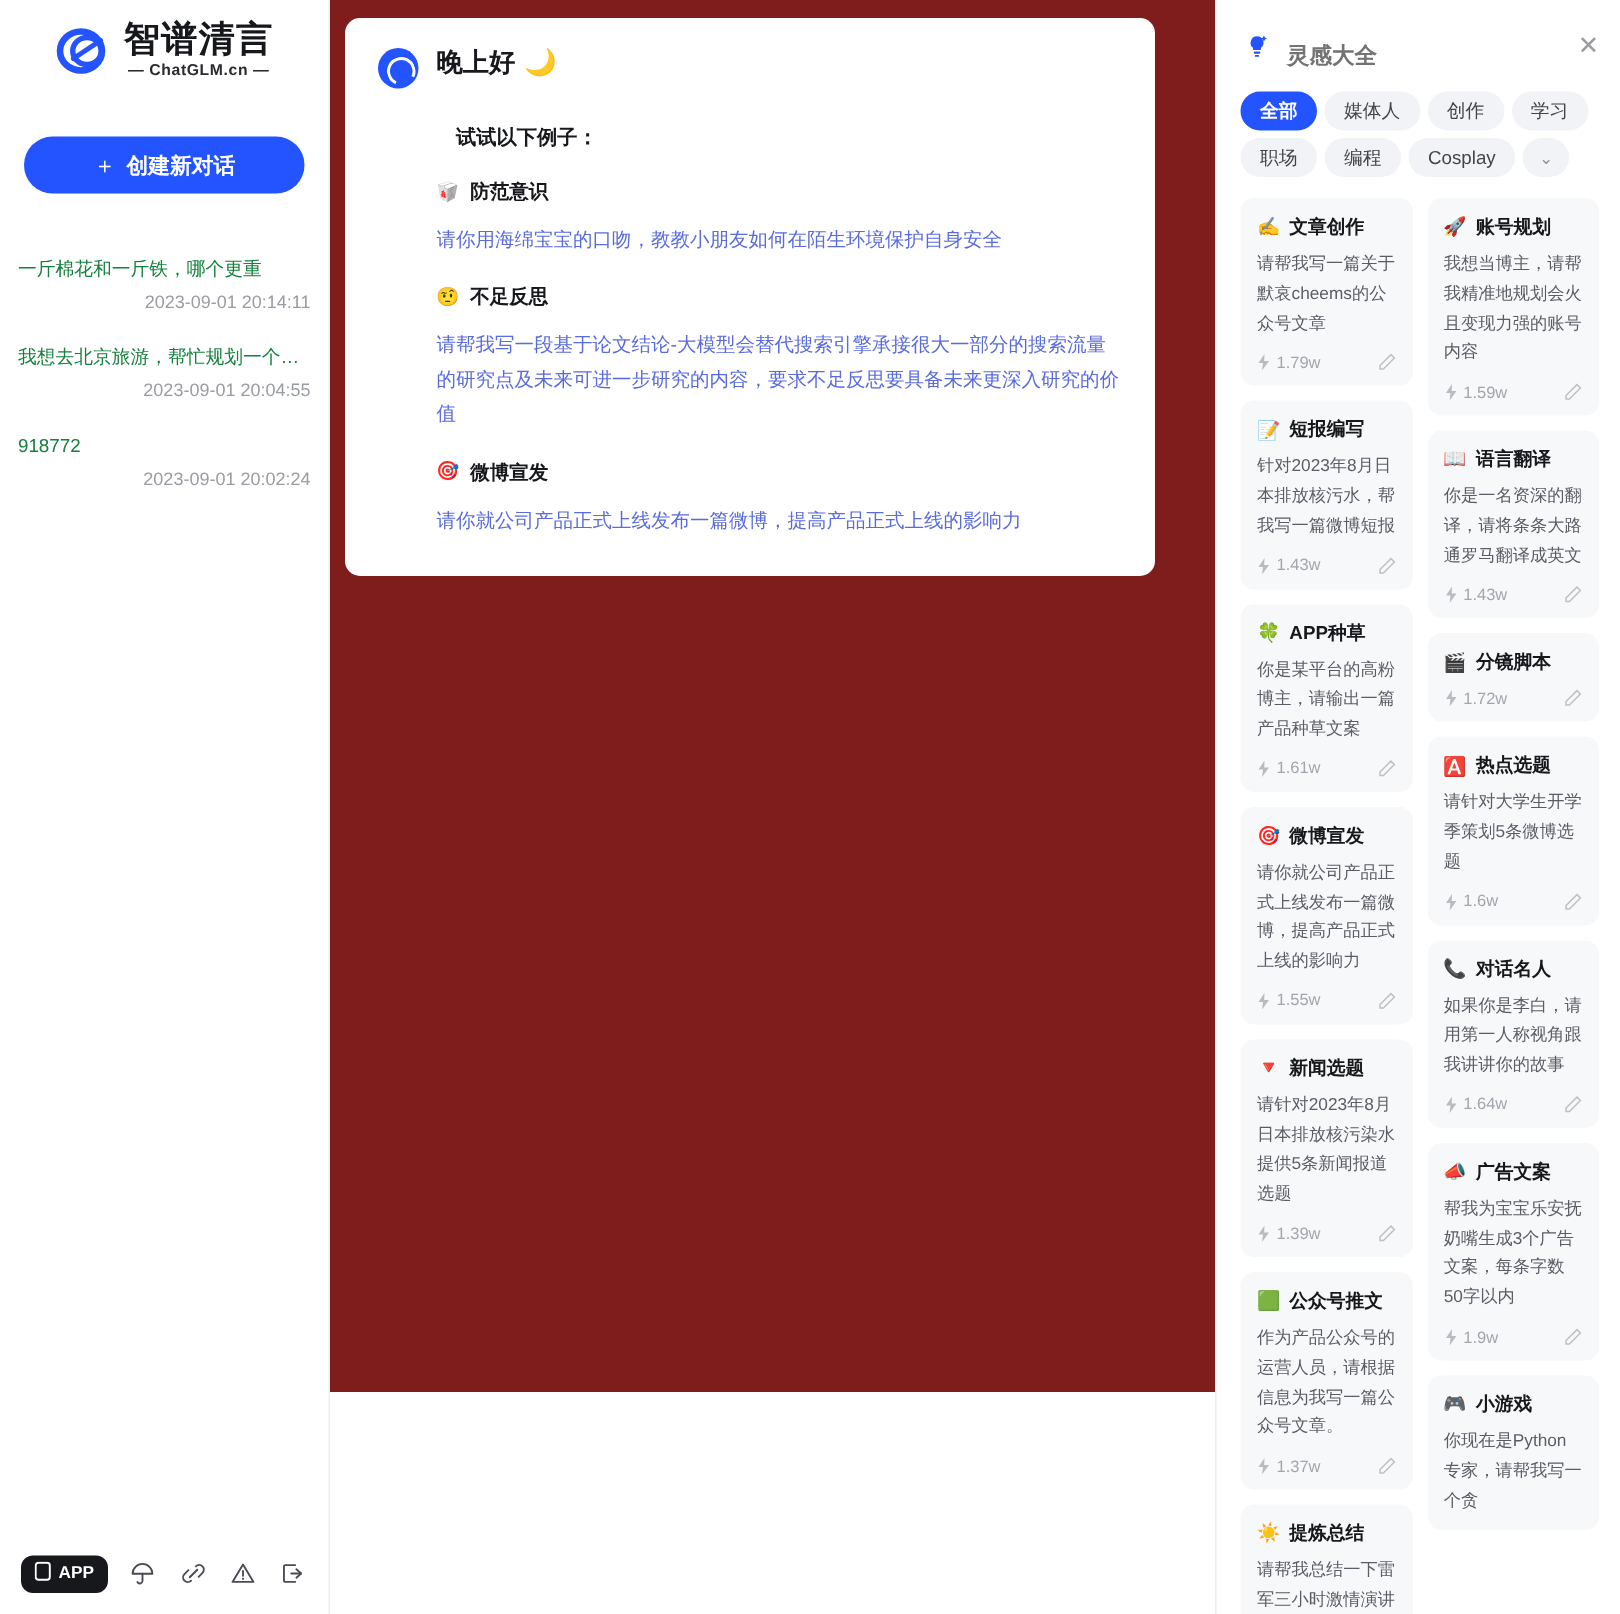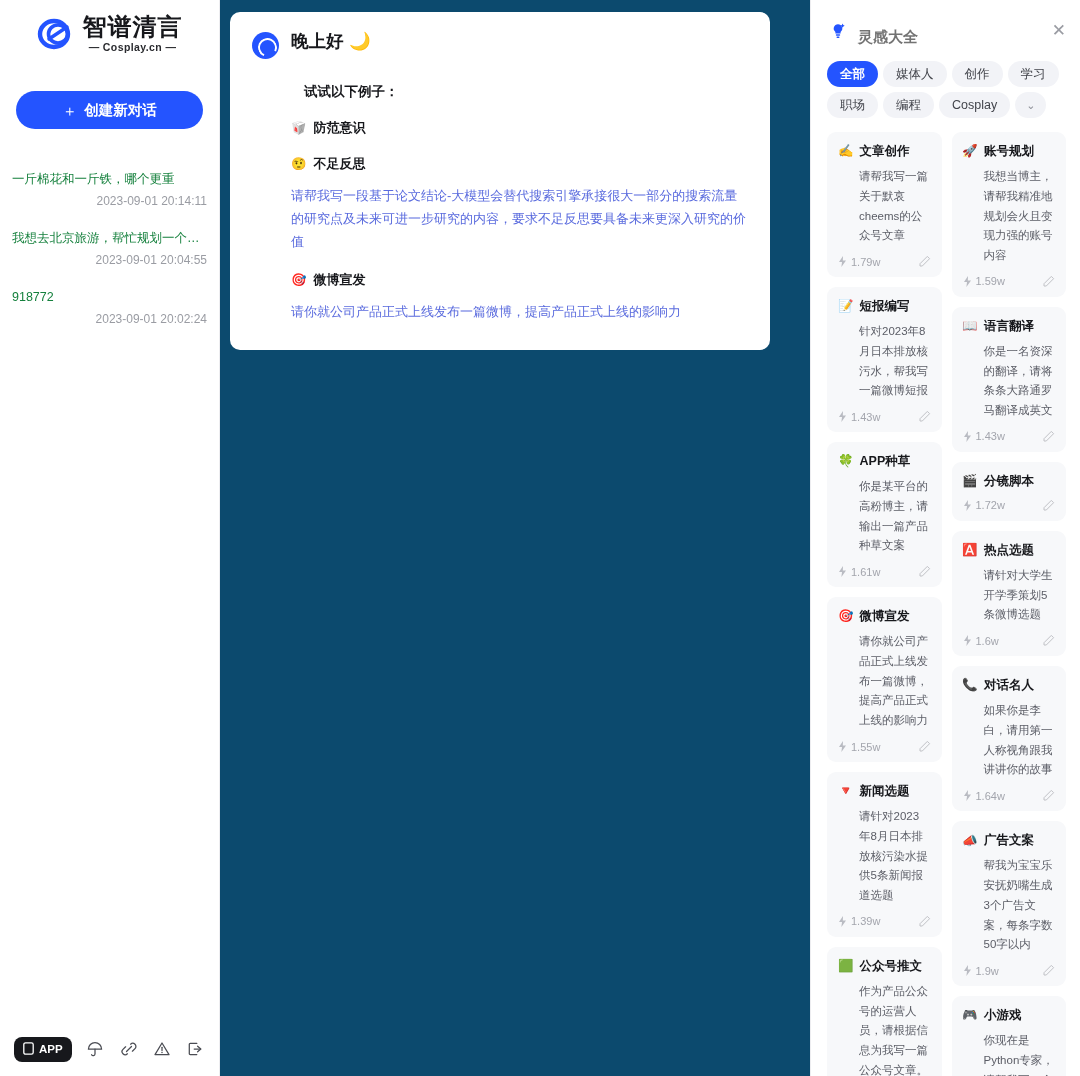--- a/index.html
+++ b/index.html
@@ -63,21 +63,21 @@
     display: flex; align-items: center; gap: 5px;
     font-size: 11.5px; font-weight: bold; cursor: pointer;
   }
   .foot-ico {
     width: 20px; height: 20px; display: flex;
     align-items: center; justify-content: center; cursor: pointer;
   }
 
   
   .main {
-    flex: 1; height: 1076px; background: #0c4a6e;
+    flex: 1; height: 928px; background: #7f1d1d;
     position: relative; display: flex; flex-direction: column;
     overflow: hidden;
   }
   .chat-scroll { flex: 1; padding: 10px 28px 0 10px; overflow: hidden; }
   .greet-card {
     background: #ffffff; border-radius: 10px;
     margin: 2px 10px 0 0; padding: 18px 22px 26px 22px;
     max-width: 540px;
   }
   .greet-head { display: flex; align-items: flex-start; gap: 12px; }
@@ -180,21 +180,21 @@
     break-inside: avoid; cursor: pointer;
     display: inline-block; width: 100%;
   }
   .card-head {
     display: flex; align-items: center; gap: 6px;
     font-size: 12.5px; font-weight: bold; color: #17181c;
     margin-bottom: 7px;
   }
   .card-emoji { font-size: 12.5px; line-height: 1; }
   .card-body {
-    font-size: 11.5px; color: #5b5d66; line-height: 1.72; margin-left: 21px;
+    font-size: 11.5px; color: #5b5d66; line-height: 1.72;
   }
   .card-foot {
     display: flex; align-items: center; justify-content: space-between;
     margin-top: 9px;
   }
   .card-count {
     display: flex; align-items: center; gap: 4px;
     font-size: 11px; color: #a3a5ad;
   }
   .edit-ico { opacity: 0.45; display: flex; }
@@ -209,21 +209,21 @@
     <div class="logo-wrap">
       <div class="logo-mark">
         <svg width="38" height="38" viewBox="0 0 38 38">
           <ellipse cx="17" cy="19" rx="14" ry="13" fill="none" stroke="#2454ff" stroke-width="4.4"></ellipse>
           <ellipse cx="21" cy="19" rx="9.5" ry="9" fill="none" stroke="#2454ff" stroke-width="3.6"></ellipse>
           <path d="M12 24 L30 12" stroke="#2454ff" stroke-width="3.4" stroke-linecap="round"></path>
         </svg>
       </div>
       <div class="logo-text-col">
         <div class="logo-title">智谱清言</div>
-        <div class="logo-sub">— Cosplay.cn —</div>
+        <div class="logo-sub">— ChatGLM.cn —</div>
       </div>
     </div>
 
     <button class="new-chat-btn">
       <span class="plus-ico">＋</span>
       <span>创建新对话</span>
     </button>
 
     <div class="history-list">
       <div class="hist-item">
@@ -292,20 +292,21 @@
           </div>
         </div>
 
         <div class="try-label">试试以下例子：</div>
 
         <div class="example">
           <div class="ex-head">
             <span class="card-emoji">🥡</span>
             <span>防范意识</span>
           </div>
+          <div class="ex-body">请你用海绵宝宝的口吻，教教小朋友如何在陌生环境保护自身安全</div>
         </div>
 
         <div class="example">
           <div class="ex-head">
             <span class="card-emoji">🤨</span>
             <span>不足反思</span>
           </div>
           <div class="ex-body">请帮我写一段基于论文结论-大模型会替代搜索引擎承接很大一部分的搜索流量的研究点及未来可进一步研究的内容，要求不足反思要具备未来更深入研究的价值</div>
         </div>
 

